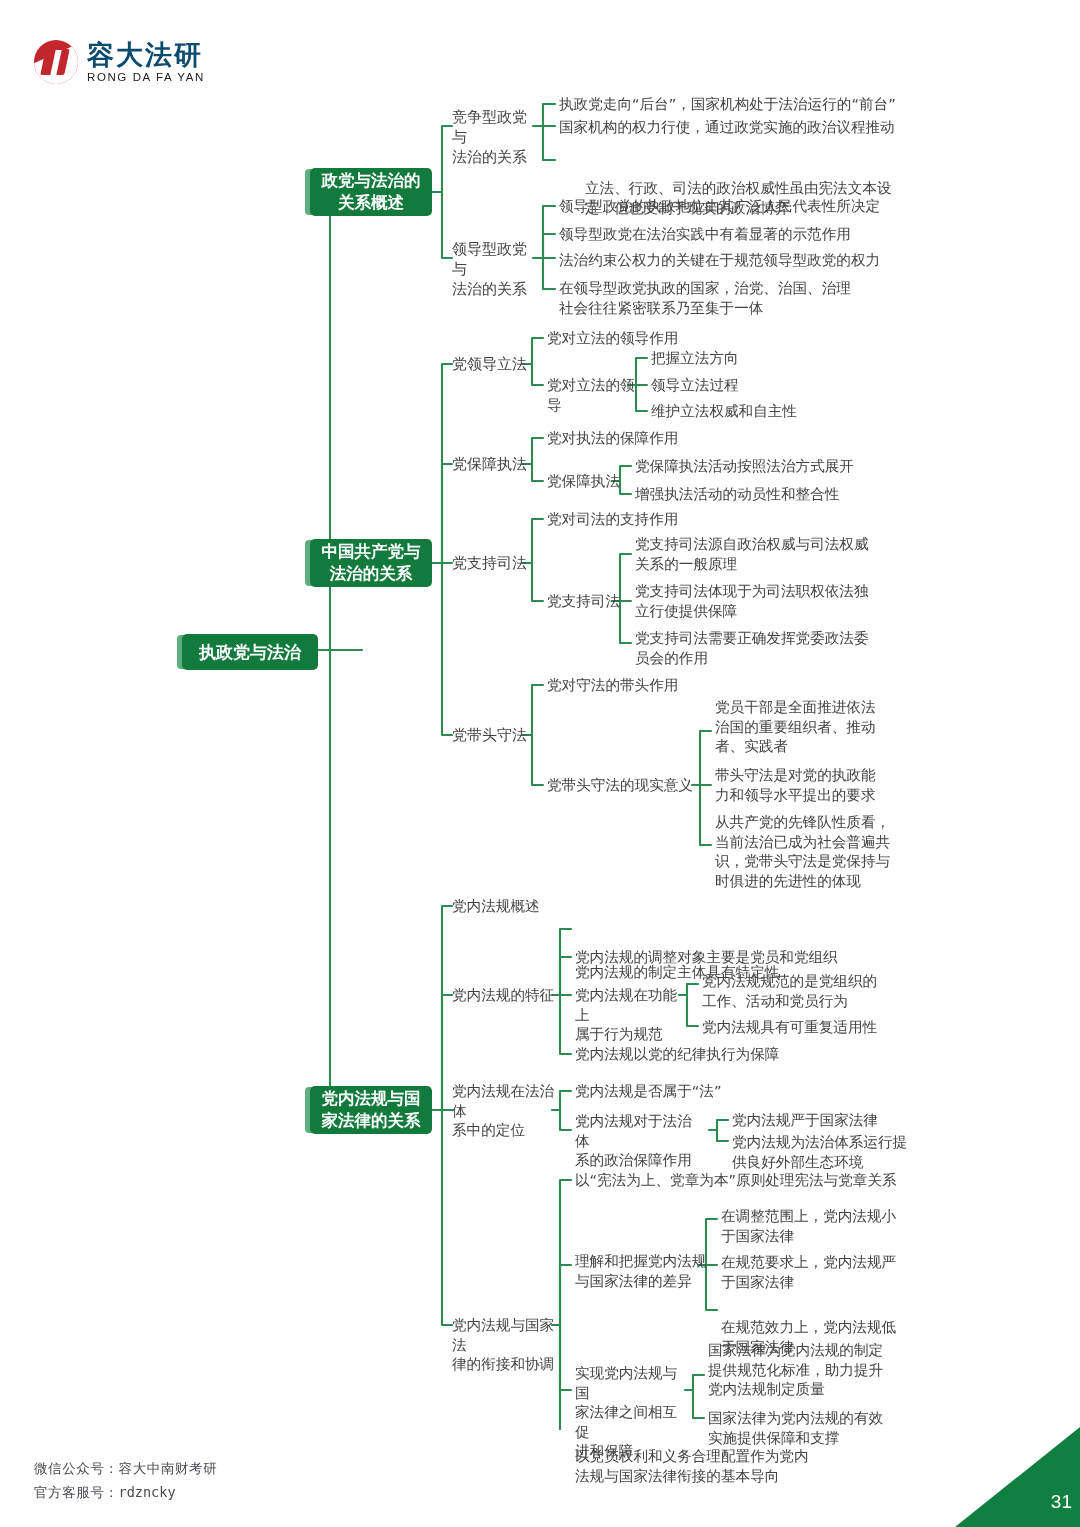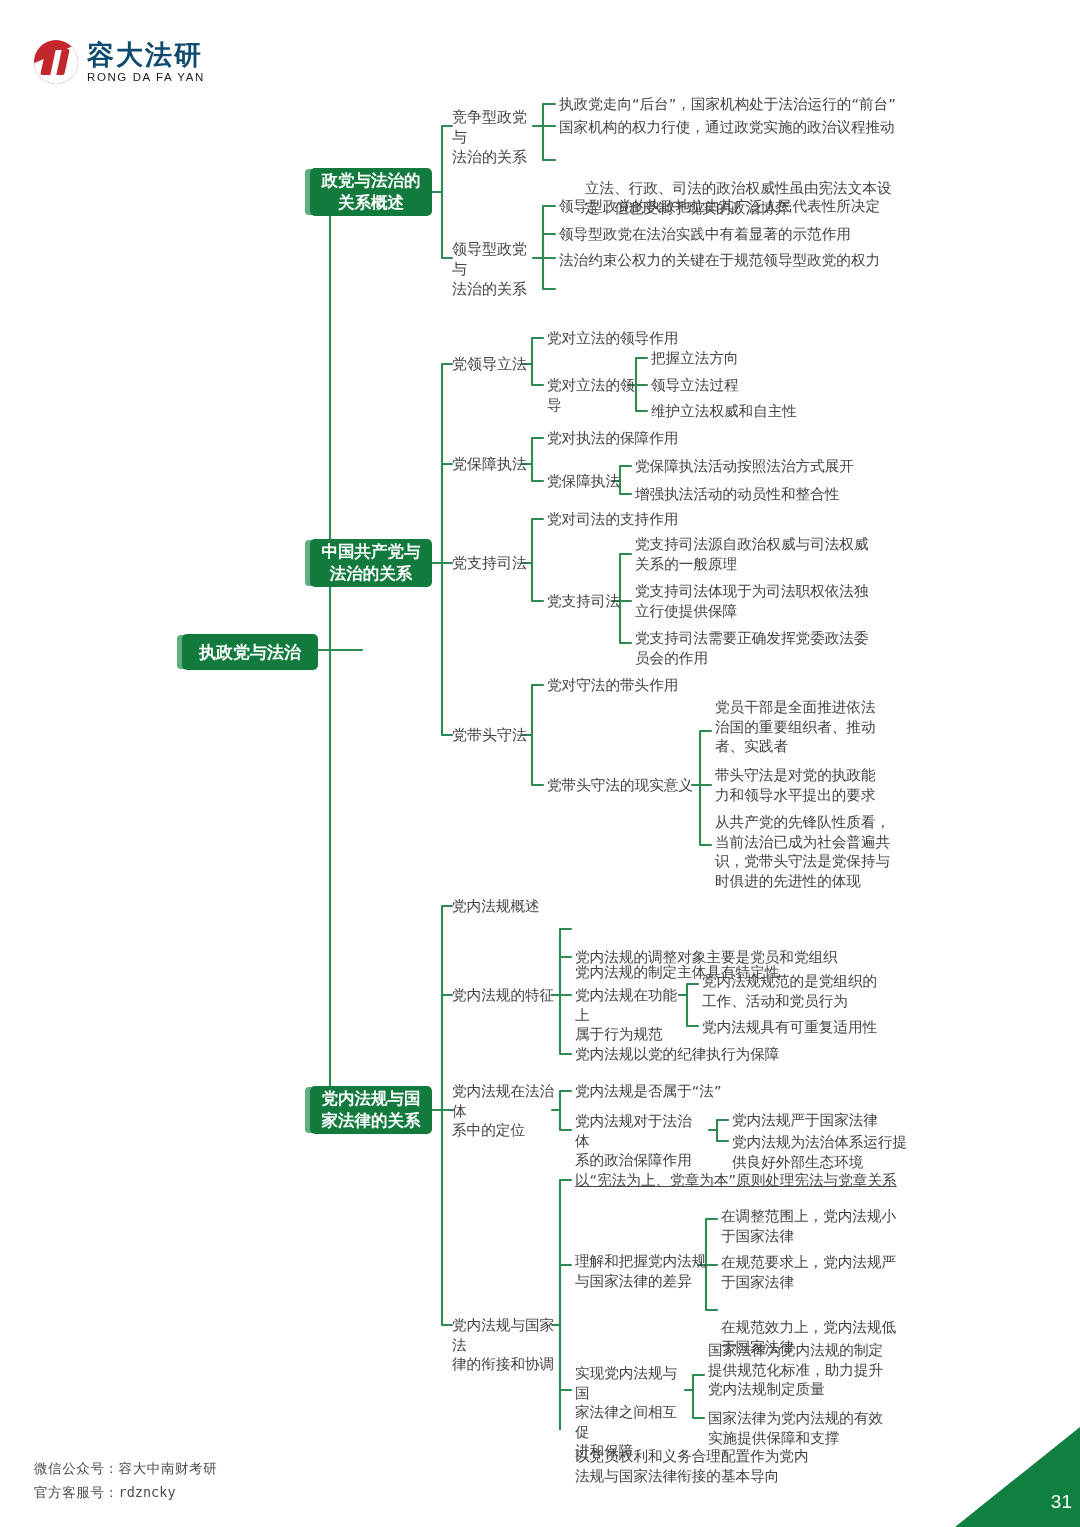--- a/index.html
+++ b/index.html
@@ -175,20 +175,22 @@
 法治的关系</div>
 
   <div class="node textnode t145" style="left:559px; top:94px; width:356px;">执政党走向“后台”，国家机构处于法治运行的“前台”</div>
   <div class="node textnode t145" style="left:559px; top:117px; width:356px;">国家机构的权力行使，通过政党实施的政治议程推动</div>
   <div class="node textnode t145" style="left:585px; top:150px; width:350px;margin-top:28px;">立法、行政、司法的政治权威性虽由宪法文本设
 定，但也受制于现实的政治博弈</div>
 
   <div class="node textnode t145" style="left:559px; top:224px; width:356px;">领导型政党在法治实践中有着显著的示范作用</div>
   <div class="node textnode t145" style="left:559px; top:196px; width:356px;">领导型政党的执政地位由其广泛人民代表性所决定</div>
   <div class="node textnode t145" style="left:559px; top:250px; width:356px;">法治约束公权力的关键在于规范领导型政党的权力</div>
+  <div class="node textnode t145" style="left:559px; top:278px; width:310px;">在领导型政党执政的国家，治党、治国、治理
+社会往往紧密联系乃至集于一体</div>
 
   <div class="node textnode t15" style="left:452px; top:354px; width:88px;">党领导立法</div>
   <div class="node textnode t15" style="left:452px; top:454px; width:88px;">党保障执法</div>
   <div class="node textnode t15" style="left:452px; top:553px; width:88px;">党支持司法</div>
   <div class="node textnode t15" style="left:452px; top:725px; width:88px;">党带头守法</div>
 
   <div class="node textnode t145" style="left:547px; top:328px; width:250px;">党对立法的领导作用</div>
   <div class="node textnode t145" style="left:547px; top:375px; width:98px;">党对立法的领导</div>
   <div class="node textnode t145" style="left:651px; top:348px; width:200px;">把握立法方向</div>
   <div class="node textnode t145" style="left:651px; top:375px; width:200px;">领导立法过程</div>
@@ -236,21 +238,21 @@
   <div class="node textnode t145" style="left:702px; top:1017px; width:200px;">党内法规具有可重复适用性</div>
   <div class="node textnode t145" style="left:575px; top:1044px; width:300px;">党内法规以党的纪律执行为保障</div>
 
   <div class="node textnode t145" style="left:575px; top:1081px; width:244px;">党内法规是否属于“法”</div>
   <div class="node textnode t145" style="left:575px; top:1111px; width:128px;">党内法规对于法治体
 系的政治保障作用</div>
   <div class="node textnode t145" style="left:732px; top:1110px; width:200px;">党内法规严于国家法律</div>
   <div class="node textnode t145" style="left:732px; top:1132px; width:180px;">党内法规为法治体系运行提
 供良好外部生态环境</div>
 
-  <div class="node textnode t145" style="left:575px; top:1170px; width:340px;text-decoration:underline;">以“宪法为上、党章为本”原则处理宪法与党章关系</div>
+  <div class="node textnode t145" style="left:575px; top:1170px; width:340px;">以“宪法为上、党章为本”原则处理宪法与党章关系</div>
   <div class="node textnode t145" style="left:575px; top:1251px; width:132px;">理解和把握党内法规
 与国家法律的差异</div>
   <div class="node textnode t145" style="left:721px; top:1206px; width:186px;">在调整范围上，党内法规小
 于国家法律</div>
   <div class="node textnode t145" style="left:721px; top:1252px; width:186px;">在规范要求上，党内法规严
 于国家法律</div>
   <div class="node textnode t145" style="left:721px; top:1297px; width:186px;margin-top:20px;">在规范效力上，党内法规低
 于国家法律</div>
 
   <div class="node textnode t145" style="left:575px; top:1363px; width:116px;">实现党内法规与国

